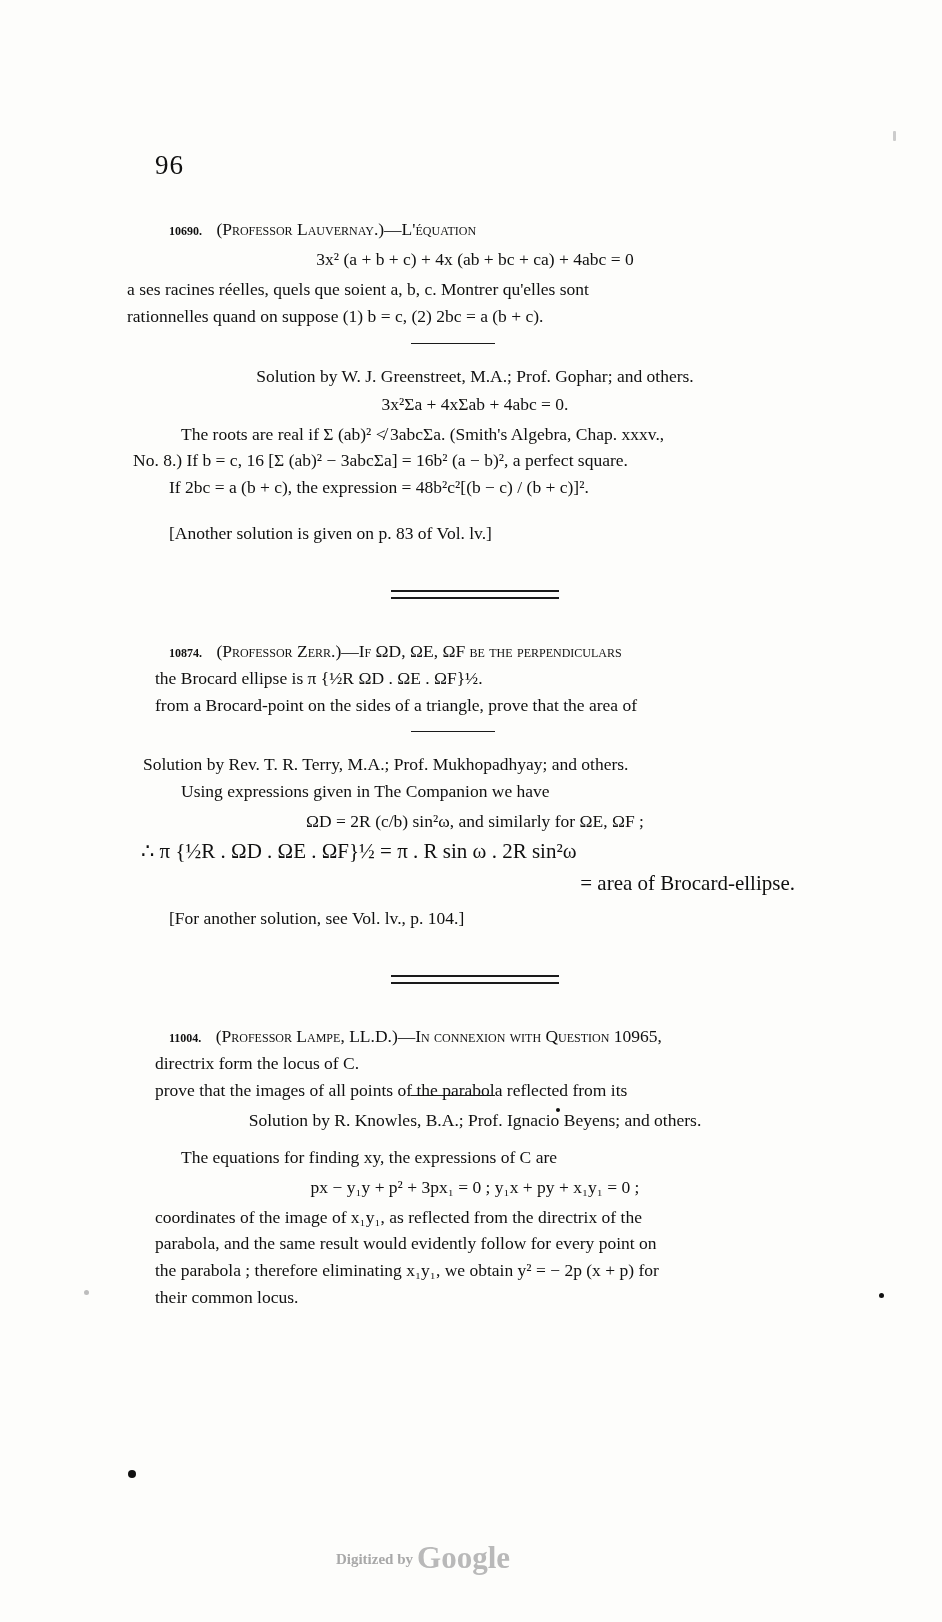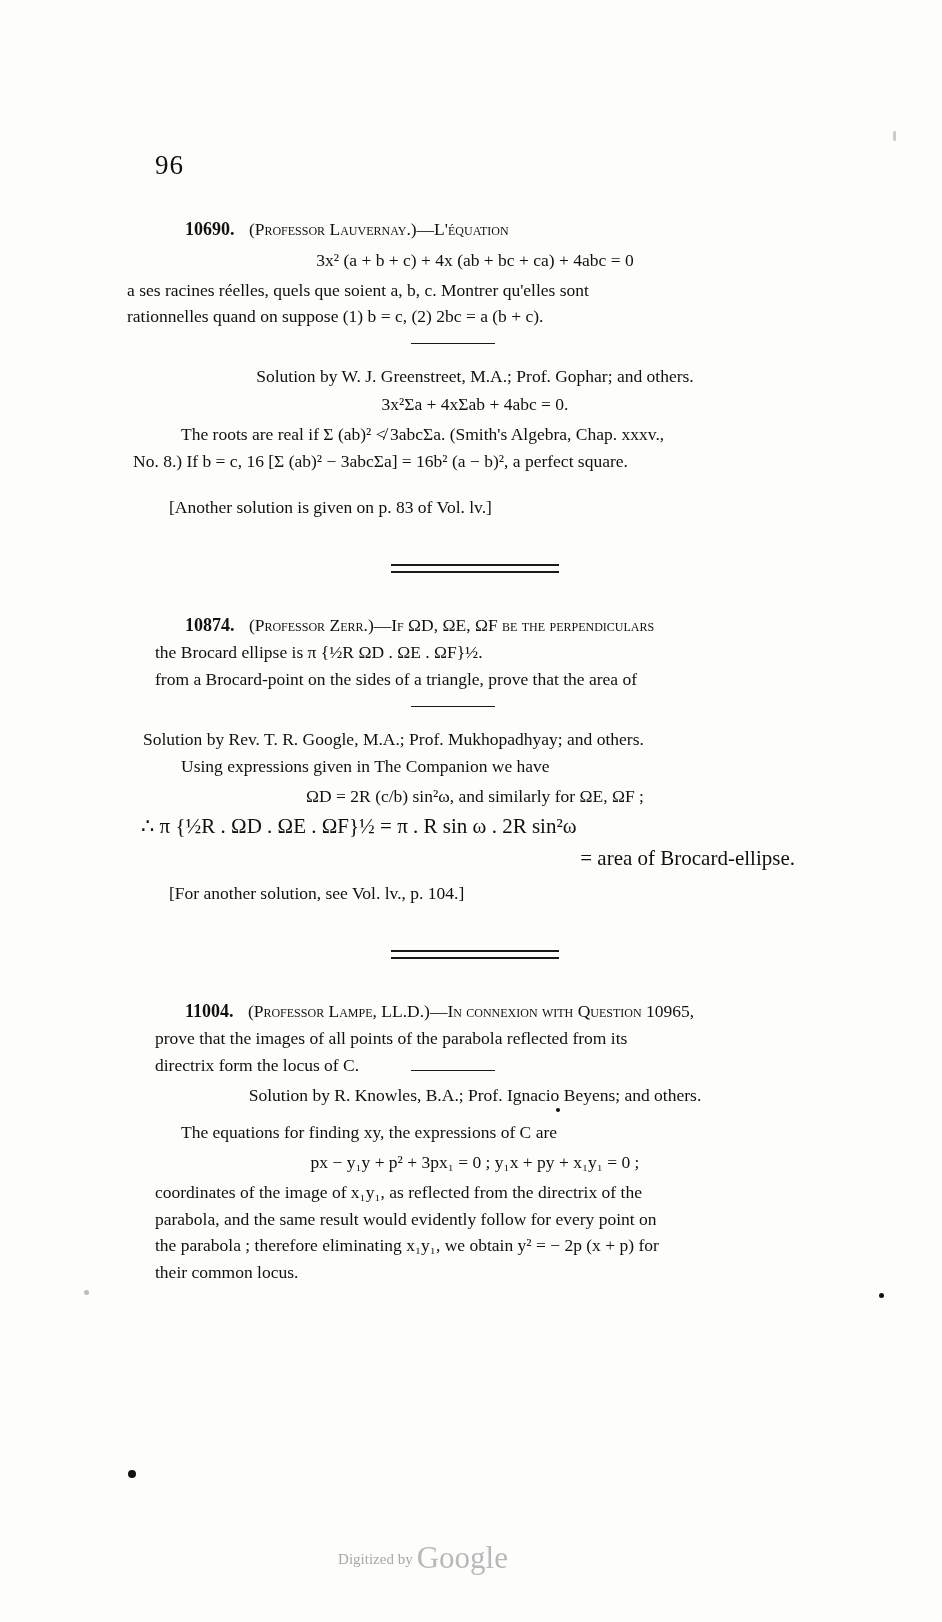--- a/index.html
+++ b/index.html
@@ -30,22 +30,21 @@
   }
   .page-number {
     text-align: left;
     font-size: 27px;
     font-family: "Liberation Serif", serif;
     letter-spacing: 1px;
     margin-bottom: 36px;
   }
   .qnum {
     font-weight: bold;
-    font-size: 18px;
-    margin-left: 16px;
+    font-size: 12px;
   }
   .sc {
     font-variant: small-caps;
   }
 
   .para {
     font-size: 17.5px;
     line-height: 1.42;
     text-align: justify;
     margin: 0 0 2px 0;
@@ -97,20 +96,21 @@
 
   .footer {
     position: absolute;
     left: 0;
     top: 1540px;
     width: 846px;
     text-align: center;
     color: #9a9a9a;
     font-size: 16px;
     font-family: "Liberation Serif", serif;
+    font-weight: bold;
   }
   .footer .g-word {
     font-size: 31px;
     letter-spacing: 0px;
     vertical-align: -4px;
     color: #b9b9b9;
   }
   .footer .dig {
     font-size: 15px;
     color: #a8a8a8;
@@ -144,58 +144,59 @@
       <div class="eq">3x² (a + b + c) + 4x (ab + bc + ca) + 4abc = 0</div>
       <div class="para" style="margin-left:-28px;">a ses racines réelles, quels que soient a, b, c.   Montrer qu'elles sont</div>
       <div class="para" style="margin-left:-28px;">rationnelles quand on suppose (1)  b = c,  (2)  2bc = a (b + c).</div>
 
       <div class="shortrule" style="margin-left:256px;"></div>
 
       <div class="solution-line">Solution by W. J. Greenstreet, M.A.; Prof. Gophar; and others.</div>
       <div class="eq">3x²Σa + 4xΣab + 4abc = 0.</div>
       <div class="para" style="text-indent:26px;">The roots are real if  Σ (ab)² ≮ 3abcΣa.   (Smith's Algebra, Chap. xxxv.,</div>
       <div class="para" style="margin-left:-22px;">No. 8.)   If  b = c,  16 [Σ (ab)² − 3abcΣa]  = 16b² (a − b)², a perfect square.</div>
+      <div class="para" style="text-indent:14px;">If  2bc = a (b + c),  the expression  = 48b²c²[(b − c) / (b + c)]².</div>
       <div class="para" style="text-indent:14px;margin-top:21px;font-family:Liberation Serif, serif;">[Another solution is given on p. 83 of Vol. lv.]</div>
     </div>
 
     <div class="dblrule">
       <div class="l1"></div>
       <div class="l2"></div>
     </div>
 
     <div class="block">
       <div class="para" style="text-indent:14px;">
         <span class="qnum">10874.</span>
         <span style="padding-left:10px;" class="sc">(Professor Zerr.)—If ΩD, ΩE, ΩF be the perpendiculars</span>
       </div>
       <div class="para">the Brocard ellipse is π {½R ΩD . ΩE . ΩF}½.</div>
       <div class="para">from a Brocard-point on the sides of a triangle, prove that the area of</div>
 
       <div class="shortrule" style="margin-left:256px;"></div>
 
-      <div class="solution-line leftish" style="margin-left:-12px;">Solution by Rev. T. R. Google, M.A.; Prof. Mukhopadhyay; and others.</div>
+      <div class="solution-line leftish" style="margin-left:-12px;">Solution by Rev. T. R. Terry, M.A.; Prof. Mukhopadhyay; and others.</div>
       <div class="para" style="text-indent:26px;">Using expressions given in The Companion we have</div>
       <div class="eq">ΩD = 2R (c/b) sin²ω, and similarly for ΩE, ΩF ;</div>
       <div class="eq-left" style="margin-left:-14px;">∴   π {½R . ΩD . ΩE . ΩF}½ = π . R sin ω . 2R sin²ω</div>
       <div class="eq-left note-right">= area of Brocard-ellipse.</div>
       <div class="para" style="text-indent:14px;margin-top:10px;">[For another solution, see Vol. lv., p. 104.]</div>
     </div>
 
     <div class="dblrule">
       <div class="l1"></div>
       <div class="l2"></div>
     </div>
 
     <div class="block">
       <div class="para" style="text-indent:14px;">
         <span class="qnum">11004.</span>
         <span style="padding-left:10px;" class="sc">(Professor Lampe, LL.D.)—In connexion with Question 10965,</span>
       </div>
+      <div class="para">directrix form the locus of C.</div>
       <div class="para">prove that  the images of all points of the parabola reflected from its</div>
-      <div class="para">directrix form the locus of C.</div>
 
       <div class="shortrule" style="margin-left:256px;margin-top:-10px;"></div>
 
       <div class="solution-line" style="margin-top:14px;text-align:center;">Solution by R. Knowles, B.A.; Prof. Ignacio Beyens; and others.</div>
       <div class="para" style="text-indent:26px;margin-top:14px;">The equations for finding xy, the expressions of C are</div>
       <div class="eq">px − y₁y + p² + 3px₁ = 0 ;   y₁x + py + x₁y₁ = 0 ;</div>
       <div class="para">coordinates of the image of x₁y₁, as reflected from the directrix of the</div>
       <div class="para">parabola, and the same result would evidently follow for every point on</div>
       <div class="para">the parabola ; therefore eliminating x₁y₁, we obtain y² = − 2p (x + p) for</div>
       <div class="para">their common locus.</div>

